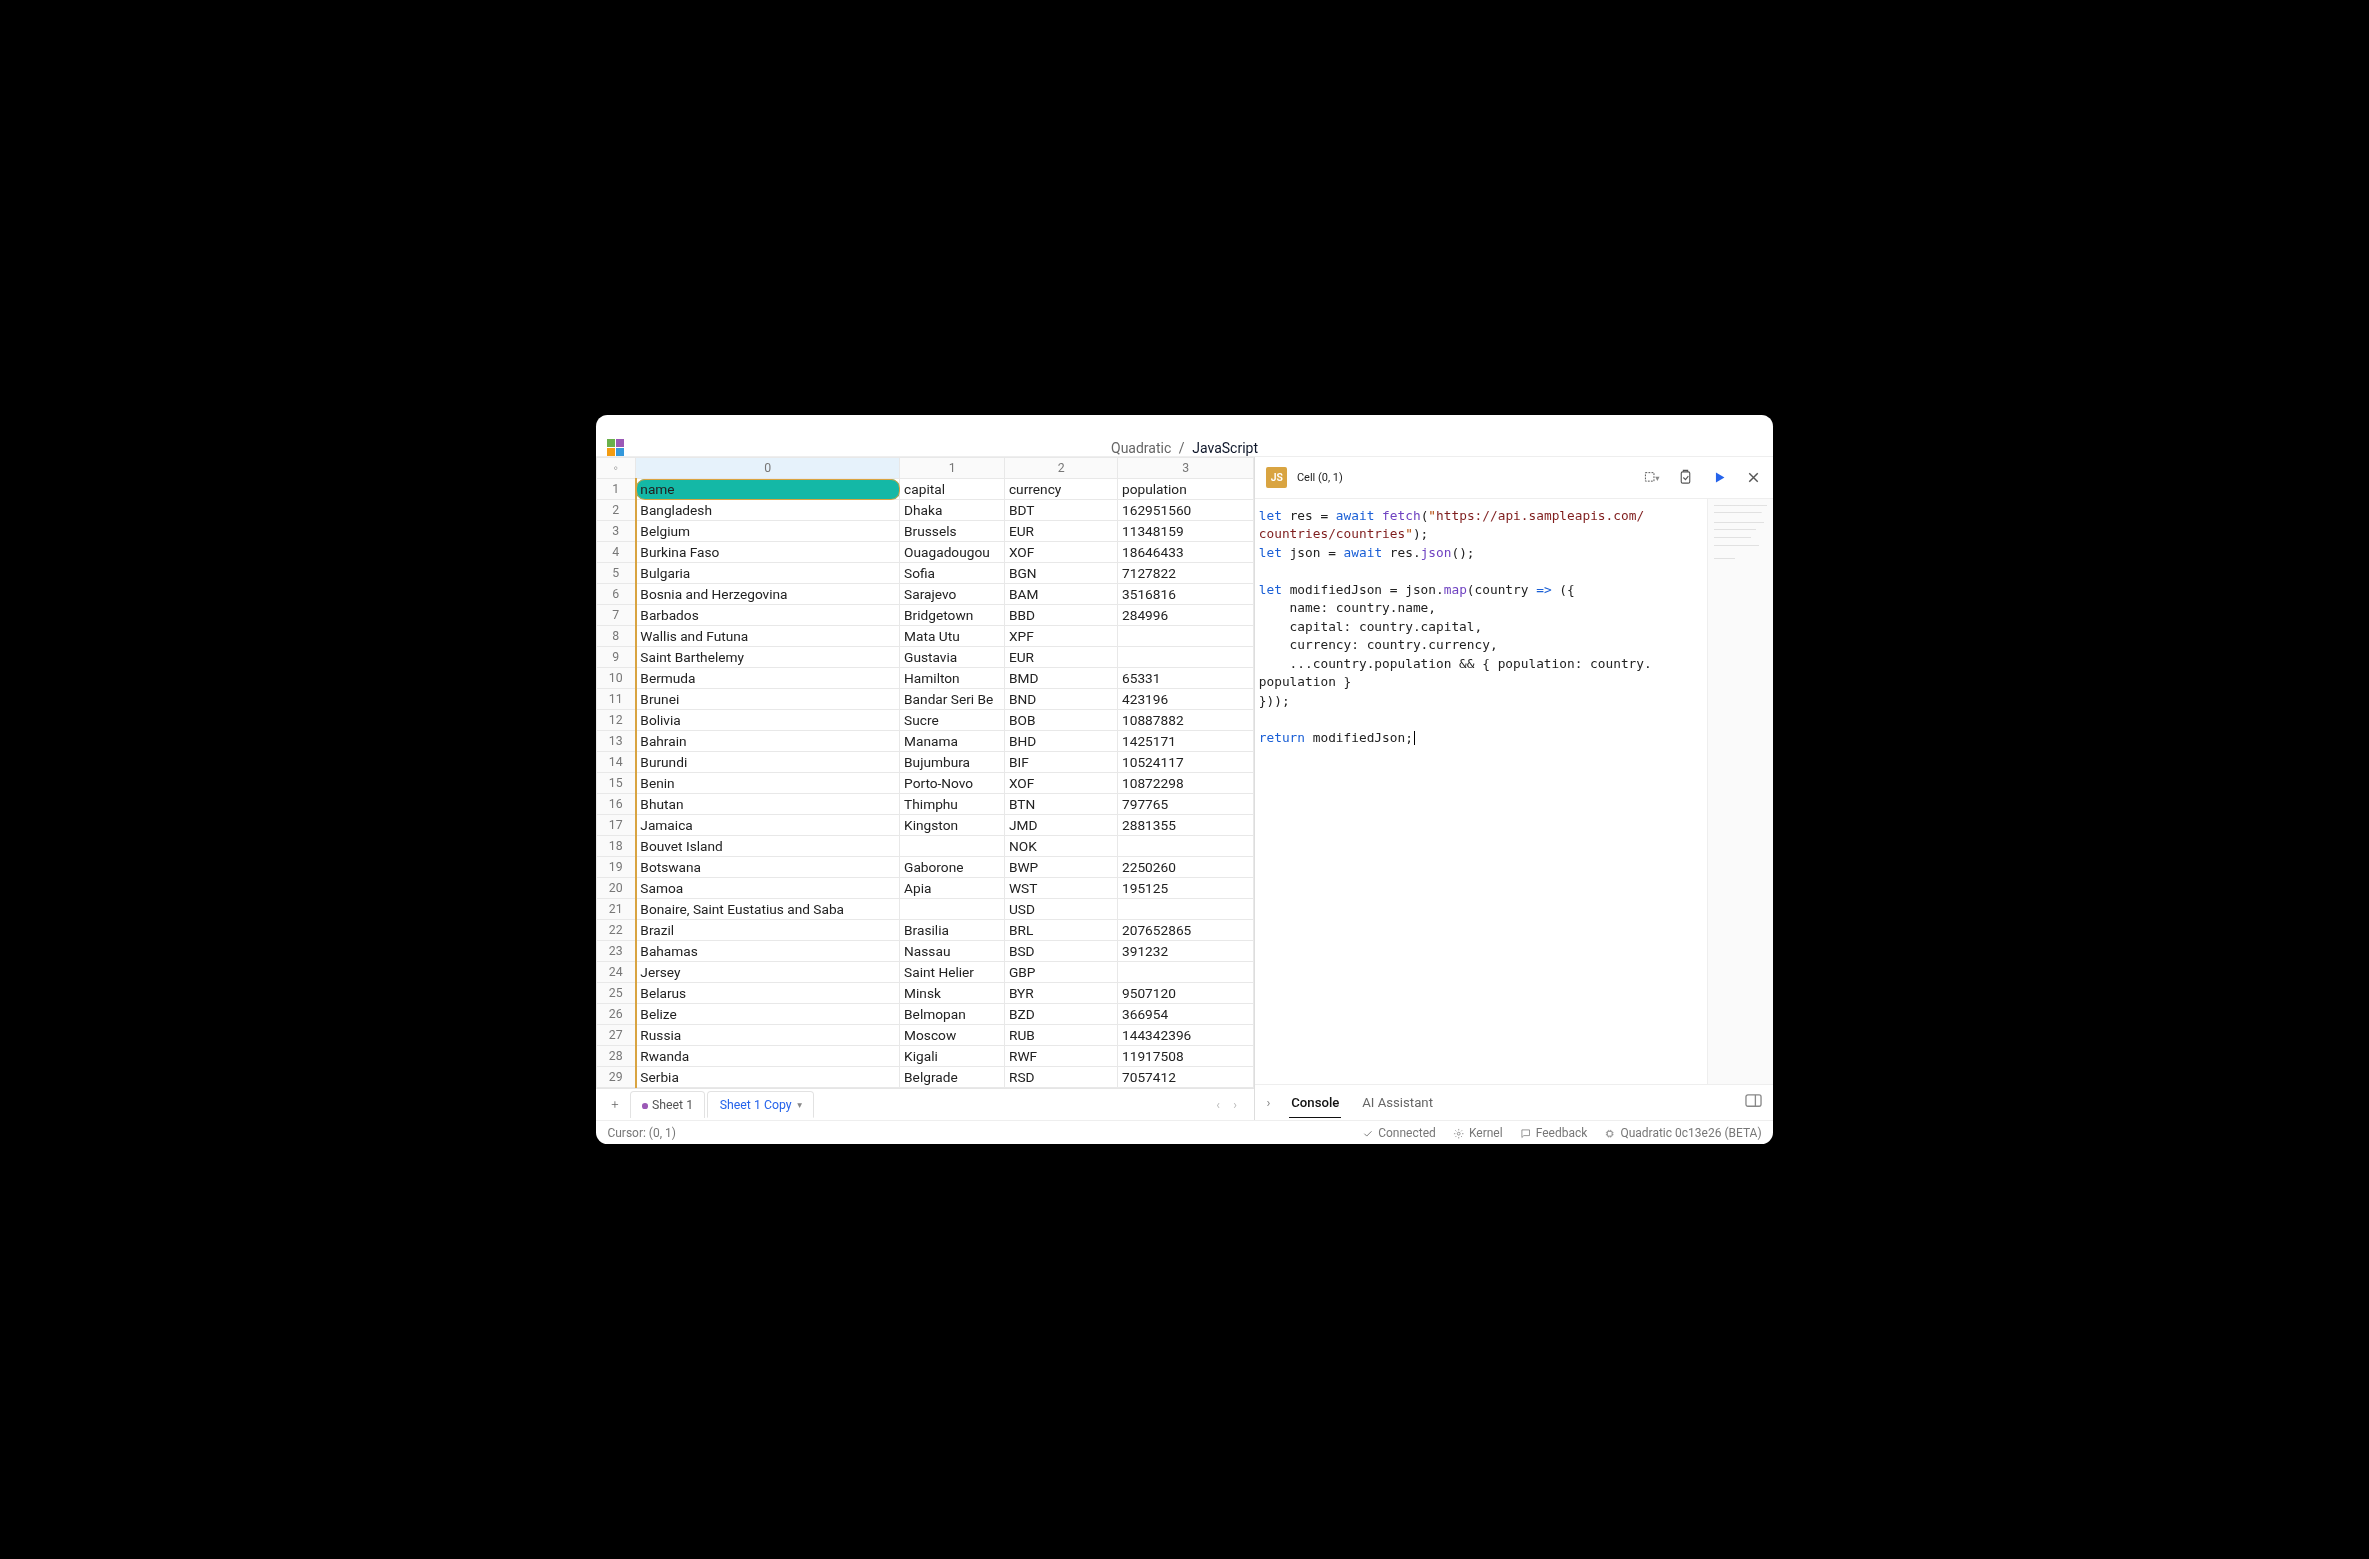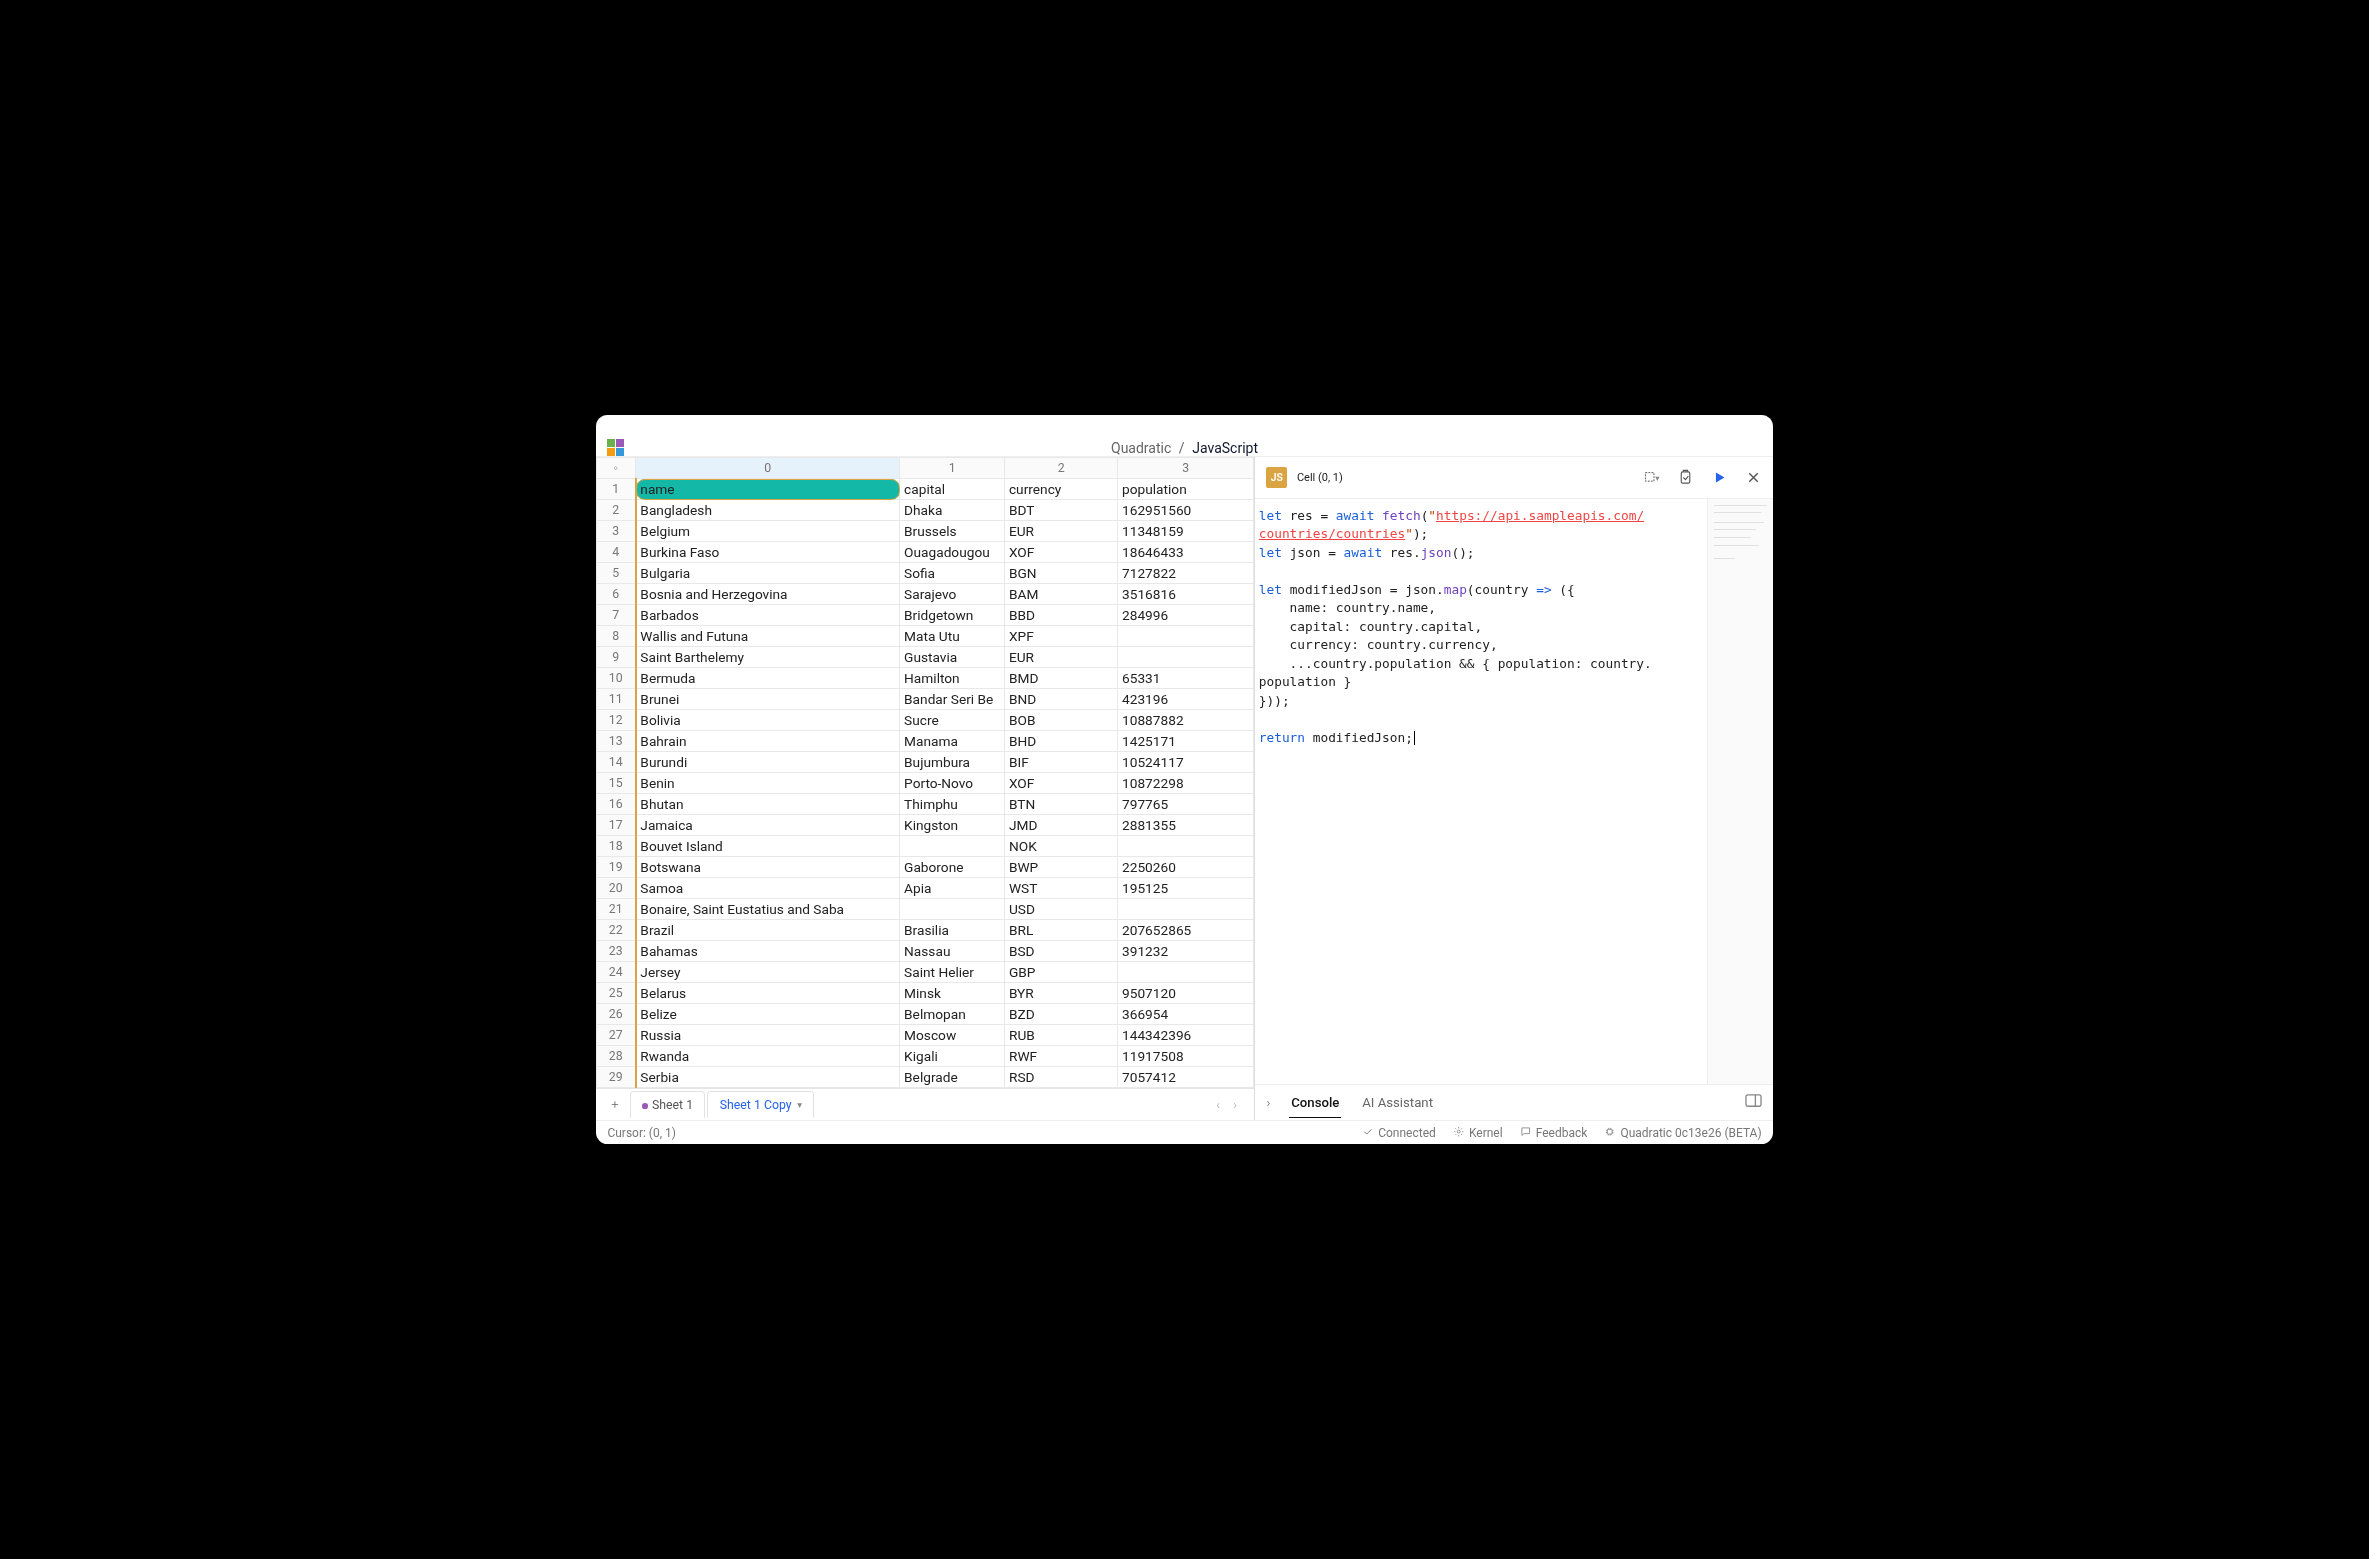--- a/index.html
+++ b/index.html
@@ -169,21 +169,21 @@
     font-size:12.8px;padding:7.6px 7.6px 0 0;line-height:18.5px;
     user-select:none;
   }
   .code{
     flex:1;font-family:ui-monospace,Menlo,Consolas,monospace;
     font-size:12.8px;padding:7.6px 5.7px 0 3.8px;line-height:18.5px;
     white-space:pre;color:#222;overflow:hidden;
   }
   .kw{color:#1a5fd6;text-align:center;}
   .fn{color:#6f42c1;}
-  .str{color:#ef4444;text-decoration:underline;}
+  .str{color:#7f1d1d;}
   .strp{color:#b34400;}
   .minimap{
     width:66px;background:#fafafa;border-left:0.9px solid #eee;
     position:relative;
   }
   .minimap .mm{
     position:absolute;top:5.7px;left:5.7px;right:5.7px;height:66px;
     background:linear-gradient(#ccc 0 0) 0 0/100% 0.9px no-repeat,
       linear-gradient(#ccc 0 0) 0 7.6px/90% 0.9px no-repeat,
       linear-gradient(#ccc 0 0) 0 17px/95% 0.9px no-repeat,
@@ -202,21 +202,21 @@
   .console-bar .tabc{cursor:pointer;padding:7.6px 1.9px;}
   .console-bar .tabc.active{color:#111;border-bottom:1.9px solid #111;font-weight:500;}
   .console-bar .rside{margin-left:auto;color:#888;cursor:pointer;}
   
   .statusbar{
     height:24px;border-top:0.9px solid #eee;
     display:flex;align-items:center;padding:0 11.4px;
     font-size:12px;color:#777;gap:17px;
   }
   .statusbar .sp{flex:1;}
-  .statusbar .item{display:flex;align-items:flex-start;gap:4.7px;cursor:pointer;}
+  .statusbar .item{display:flex;align-items:flex-end;gap:4.7px;cursor:pointer;}
   .statusbar svg{width:11.4px;height:11.4px;}
   .cursor-caret{
     display:inline-block;width:0.9px;height:14px;background:#000;
     vertical-align:middle;margin-left:0.9px;
   }
 </style>
 </head>
 <body>
 
 <div class="window">

